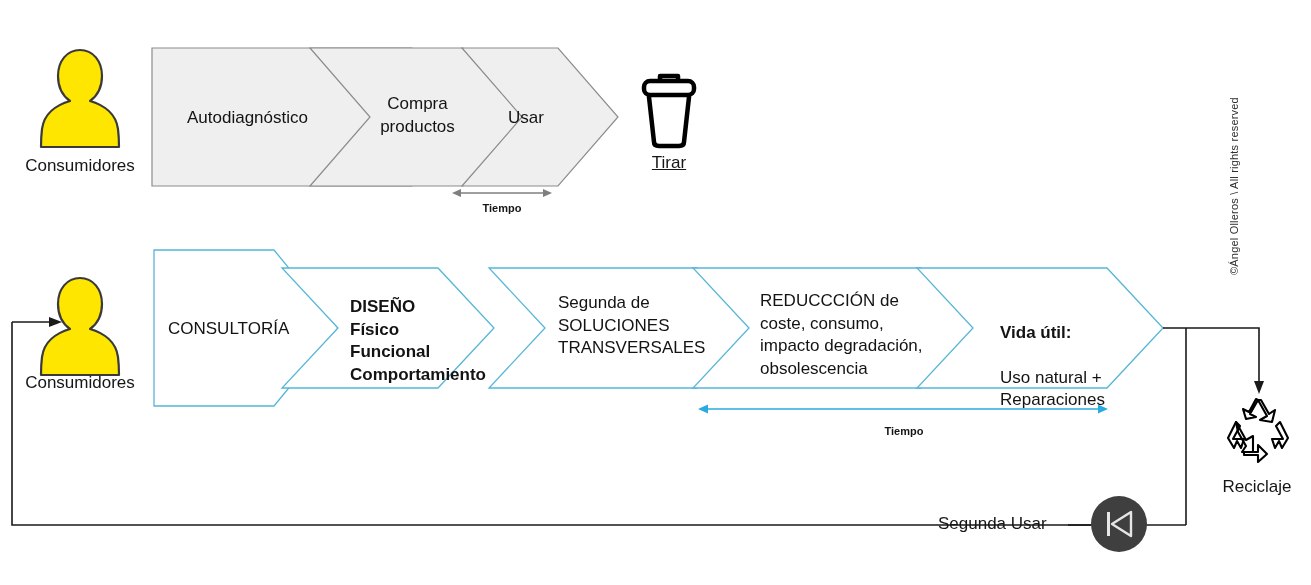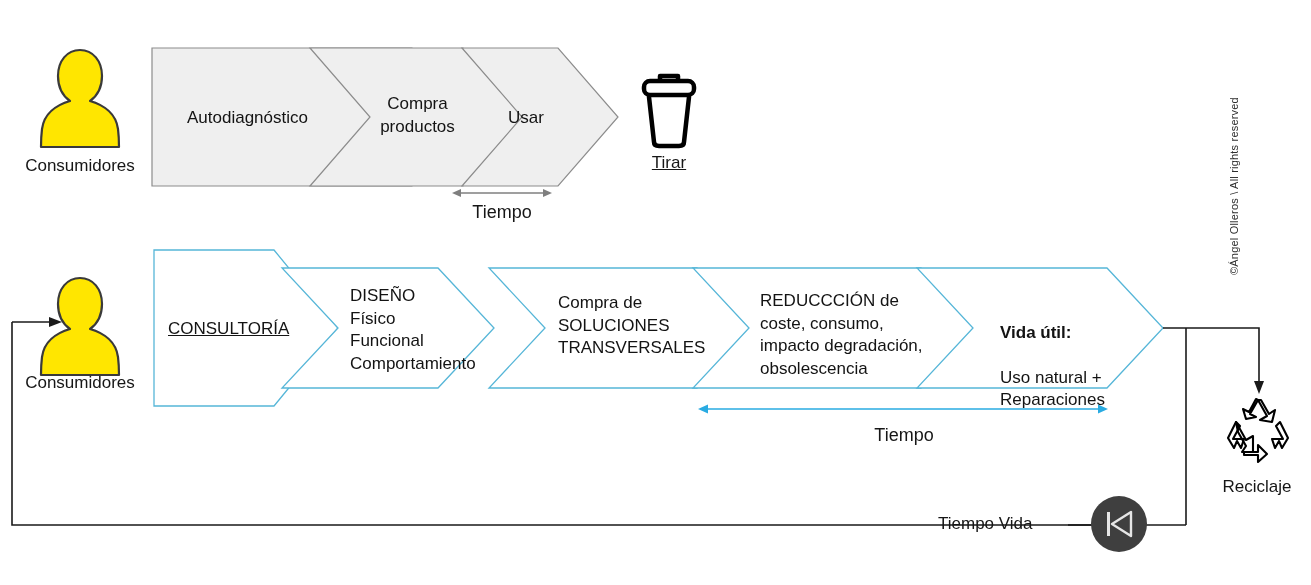--- a/index.html
+++ b/index.html
@@ -45,23 +45,24 @@
     font-size: 11px;
     color: #2d2d2d;
     white-space: nowrap;
     transform-origin: 0 0;
     transform: rotate(-90deg);
     letter-spacing: 0.2px;
   }
 
   .tiempo-gray, .tiempo-blue {
     position: absolute;
-    font-size: 18px;
+    font-size: 11px;
     color: #161616;
     white-space: nowrap;
+    font-weight: bold;
   }
 </style>
 </head>
 <body>
 
 <div id="canvas">
 
   <div class="abs" style="left:34px; top:44px;">
     <svg width="92" height="110" viewBox="0 0 92 110">
       <path d="M46 6 C33 6 24 17 24 32 C24 43 29 52 36 57 C22 61 10 70 8 85 C7 93 7 99 7 103 L85 103 C85 99 85 93 84 85 C82 70 70 61 56 57 C63 52 68 43 68 32 C68 17 59 6 46 6 Z" fill="#ffe600" stroke="#3a3a3a" stroke-width="2.2" stroke-linejoin="round"></path>
@@ -117,26 +118,26 @@
       <path d="M130 22 L286 22 L342 82 L286 142 L130 142 L186 82 Z" fill="#ffffff" stroke="#56b6d8" stroke-width="1.3"></path>
 
       <path d="M337 22 L545 22 L601 82 L545 142 L337 142 L393 82 Z" fill="#ffffff" stroke="#56b6d8" stroke-width="1.3"></path>
 
       <path d="M541 22 L769 22 L825 82 L769 142 L541 142 L597 82 Z" fill="#ffffff" stroke="#56b6d8" stroke-width="1.3"></path>
 
       <path d="M765 22 L955 22 L1011 82 L955 142 L765 142 L821 82 Z" fill="#ffffff" stroke="#56b6d8" stroke-width="1.3"></path>
     </svg>
   </div>
 
-  <div class="chev-text" style="left:168px; top:318px; width:170px;text-decoration:underline;">CONSULTORÍA</div>
-  <div class="chev-text" style="left:350px; top:285px; width:180px;">DISEÑO
+  <div class="chev-text" style="left:168px; top:318px; width:170px;">CONSULTORÍA</div>
+  <div class="chev-text" style="left:350px; top:296px; width:180px;font-weight:bold;">DISEÑO
 Físico
 Funcional
 Comportamiento</div>
-  <div class="chev-text" style="left:558px; top:292px; width:200px;">Compra de
+  <div class="chev-text" style="left:558px; top:292px; width:200px;">Segunda de
 SOLUCIONES
 TRANSVERSALES</div>
   <div class="chev-text" style="left:760px; top:290px; width:230px;">REDUCCCIÓN de
 coste, consumo,
 impacto degradación,
 obsolescencia</div>
   <div class="chev-text" style="left:1000px; top:299px; width:180px;">
     <span class="bold">Vida útil:</span><br>
     <span>Uso natural  +
 Reparaciones</span>
@@ -175,21 +176,21 @@
         <path d="M36 4 L45 20 L38 24 L50 26 L53 14 L47 18 L39 4 Z"></path>
         <path d="M14 26 L6 42 L12 52 L15 45 L19 52 L22 43 L11 43 L18 30 Z"></path>
         <path d="M58 26 L66 42 L60 52 L57 45 L53 52 L50 43 L61 43 L54 30 Z"></path>
         <path d="M22 56 L36 56 L36 49 L45 58 L36 66 L36 59 L22 59 Z"></path>
         <path d="M14 26 L24 44 L31 40 L31 56 L20 56 L24 50 L16 36 Z"></path>
       </g>
     </svg>
   </div>
   <div class="lbl lbl-center" style="left:1192px; top:476px; width:130px;">Reciclaje</div>
 
-  <div class="lbl" style="left:938px; top:513px;">Tiempo Vida</div>
+  <div class="lbl" style="left:938px; top:513px;">Segunda Usar</div>
 
   <div class="abs" style="left:1090px; top:495px;">
     <svg width="58" height="58" viewBox="0 0 58 58">
       <circle cx="29" cy="29" r="28" fill="#3f3f3f"></circle>
       <g>
         <rect x="17" y="17" width="3" height="24" fill="#e6e6e6"></rect>
         <polygon points="41,17 41,41 22,29" fill="none" stroke="#e6e6e6" stroke-width="2.4" stroke-linejoin="round"></polygon>
       </g>
     </svg>
   </div>

